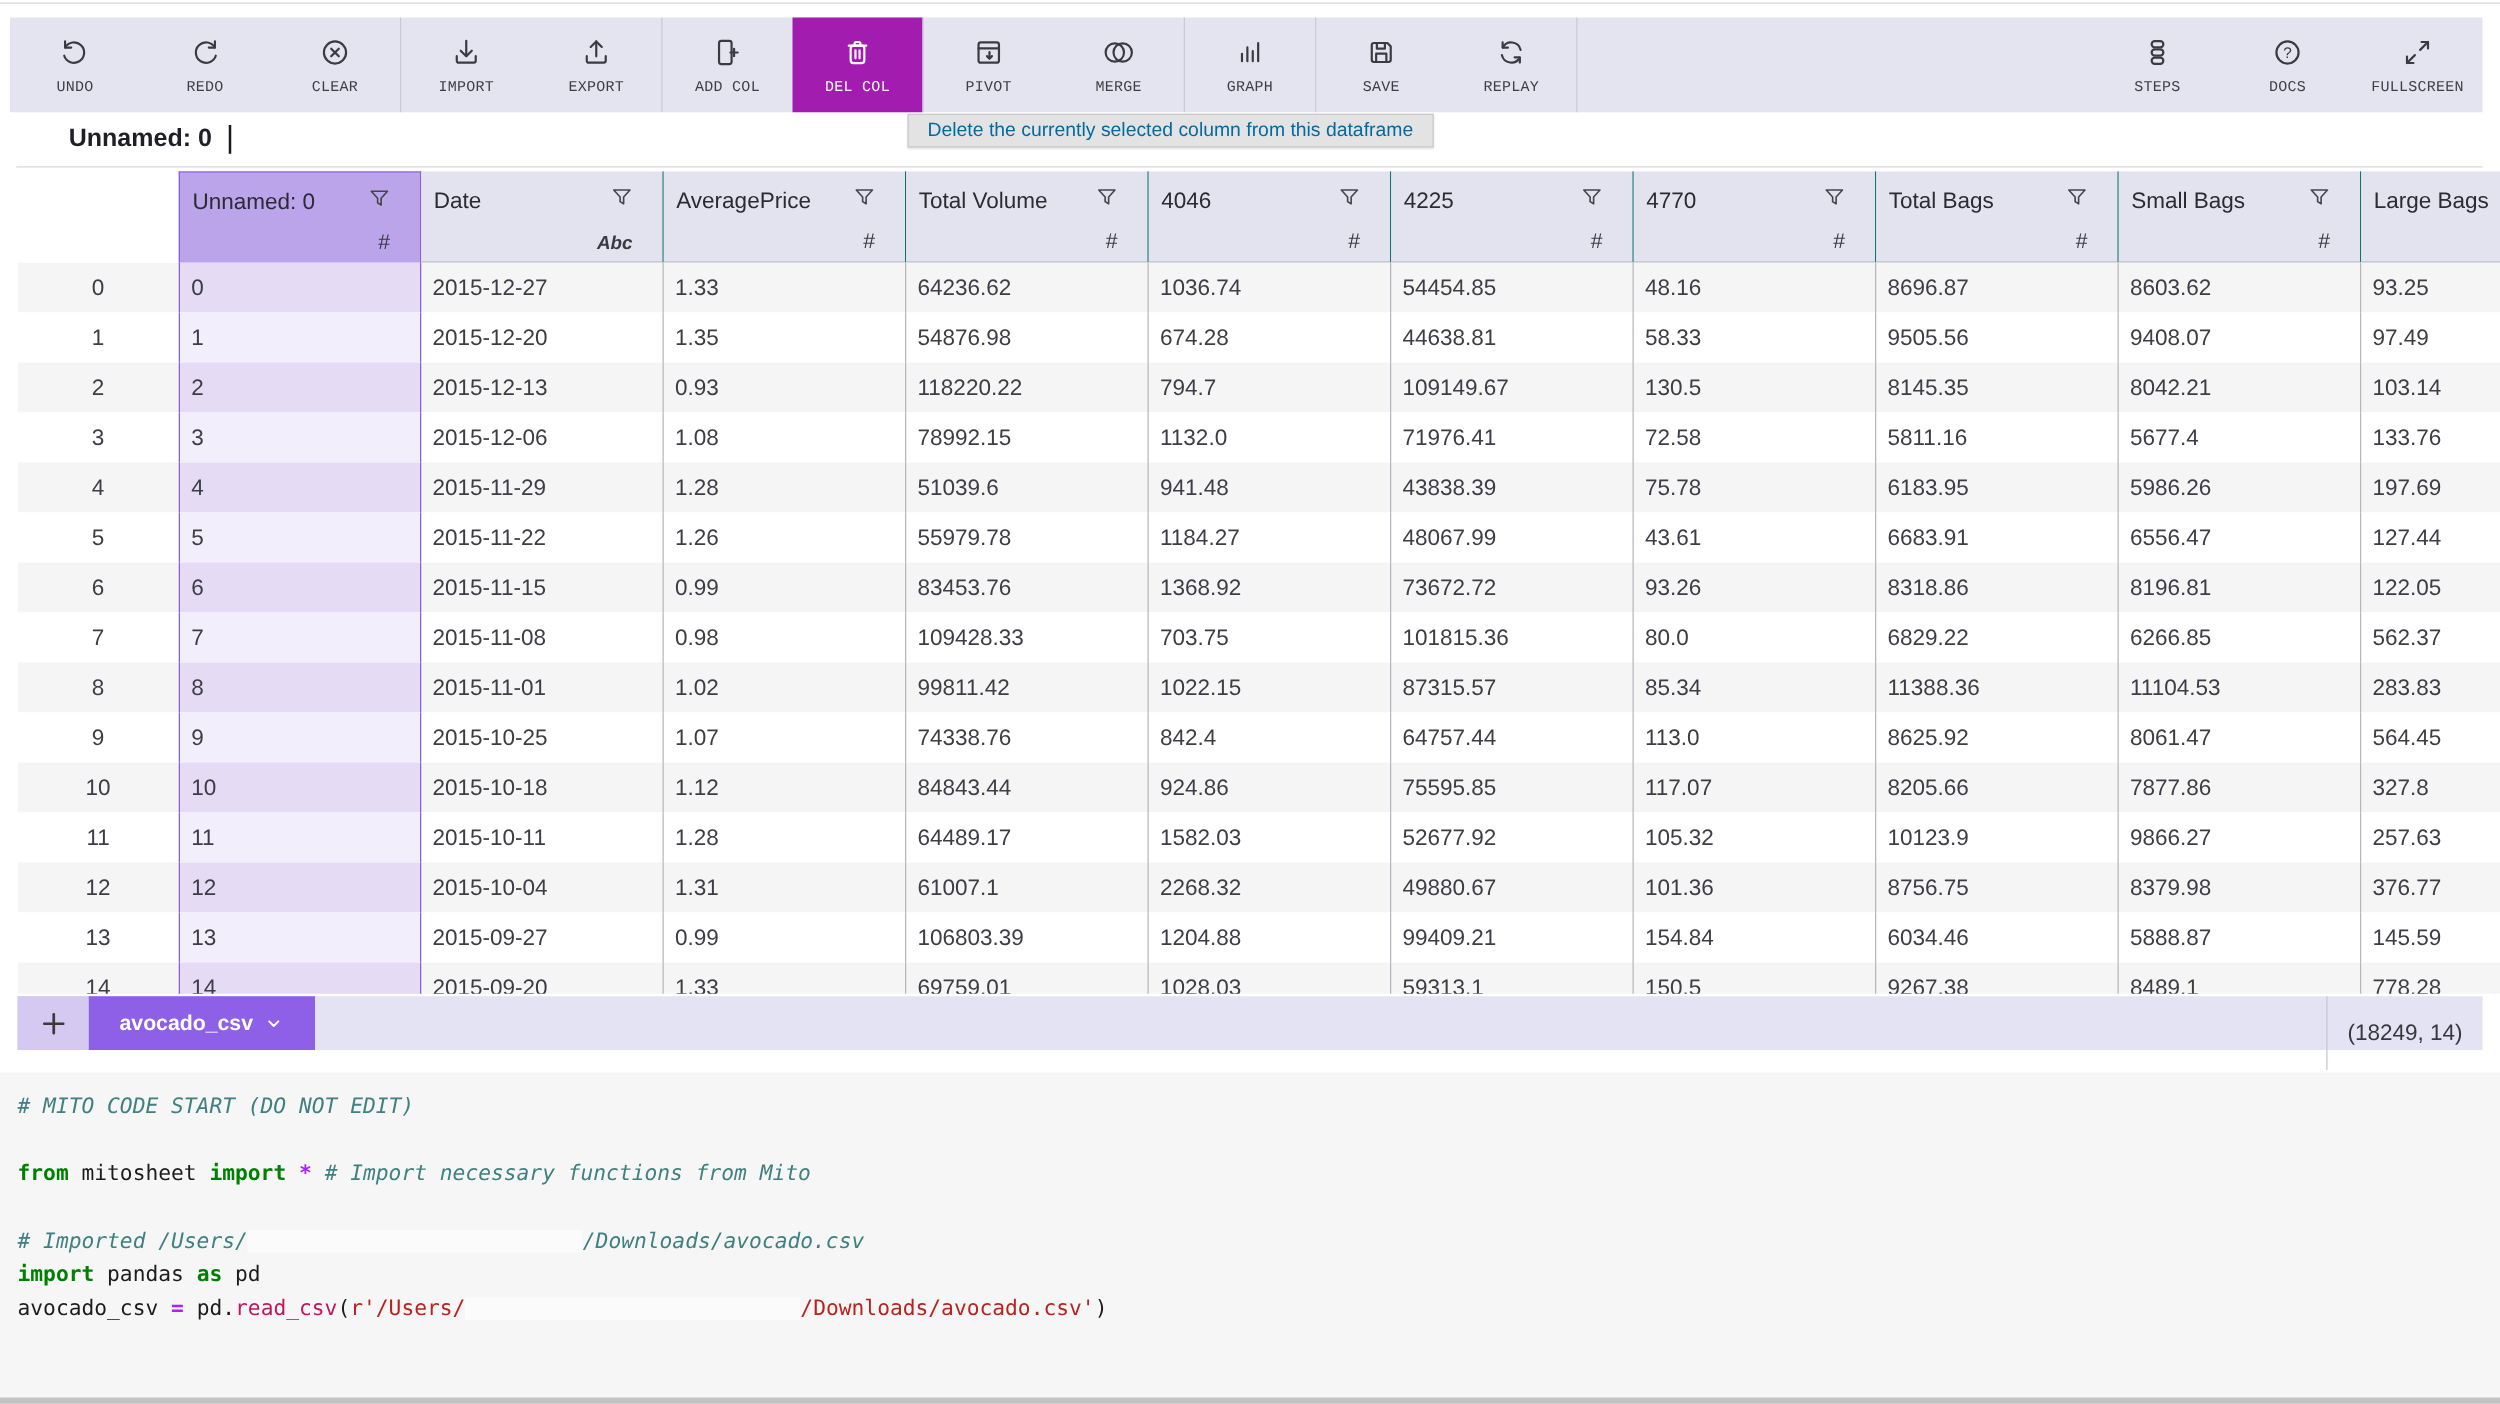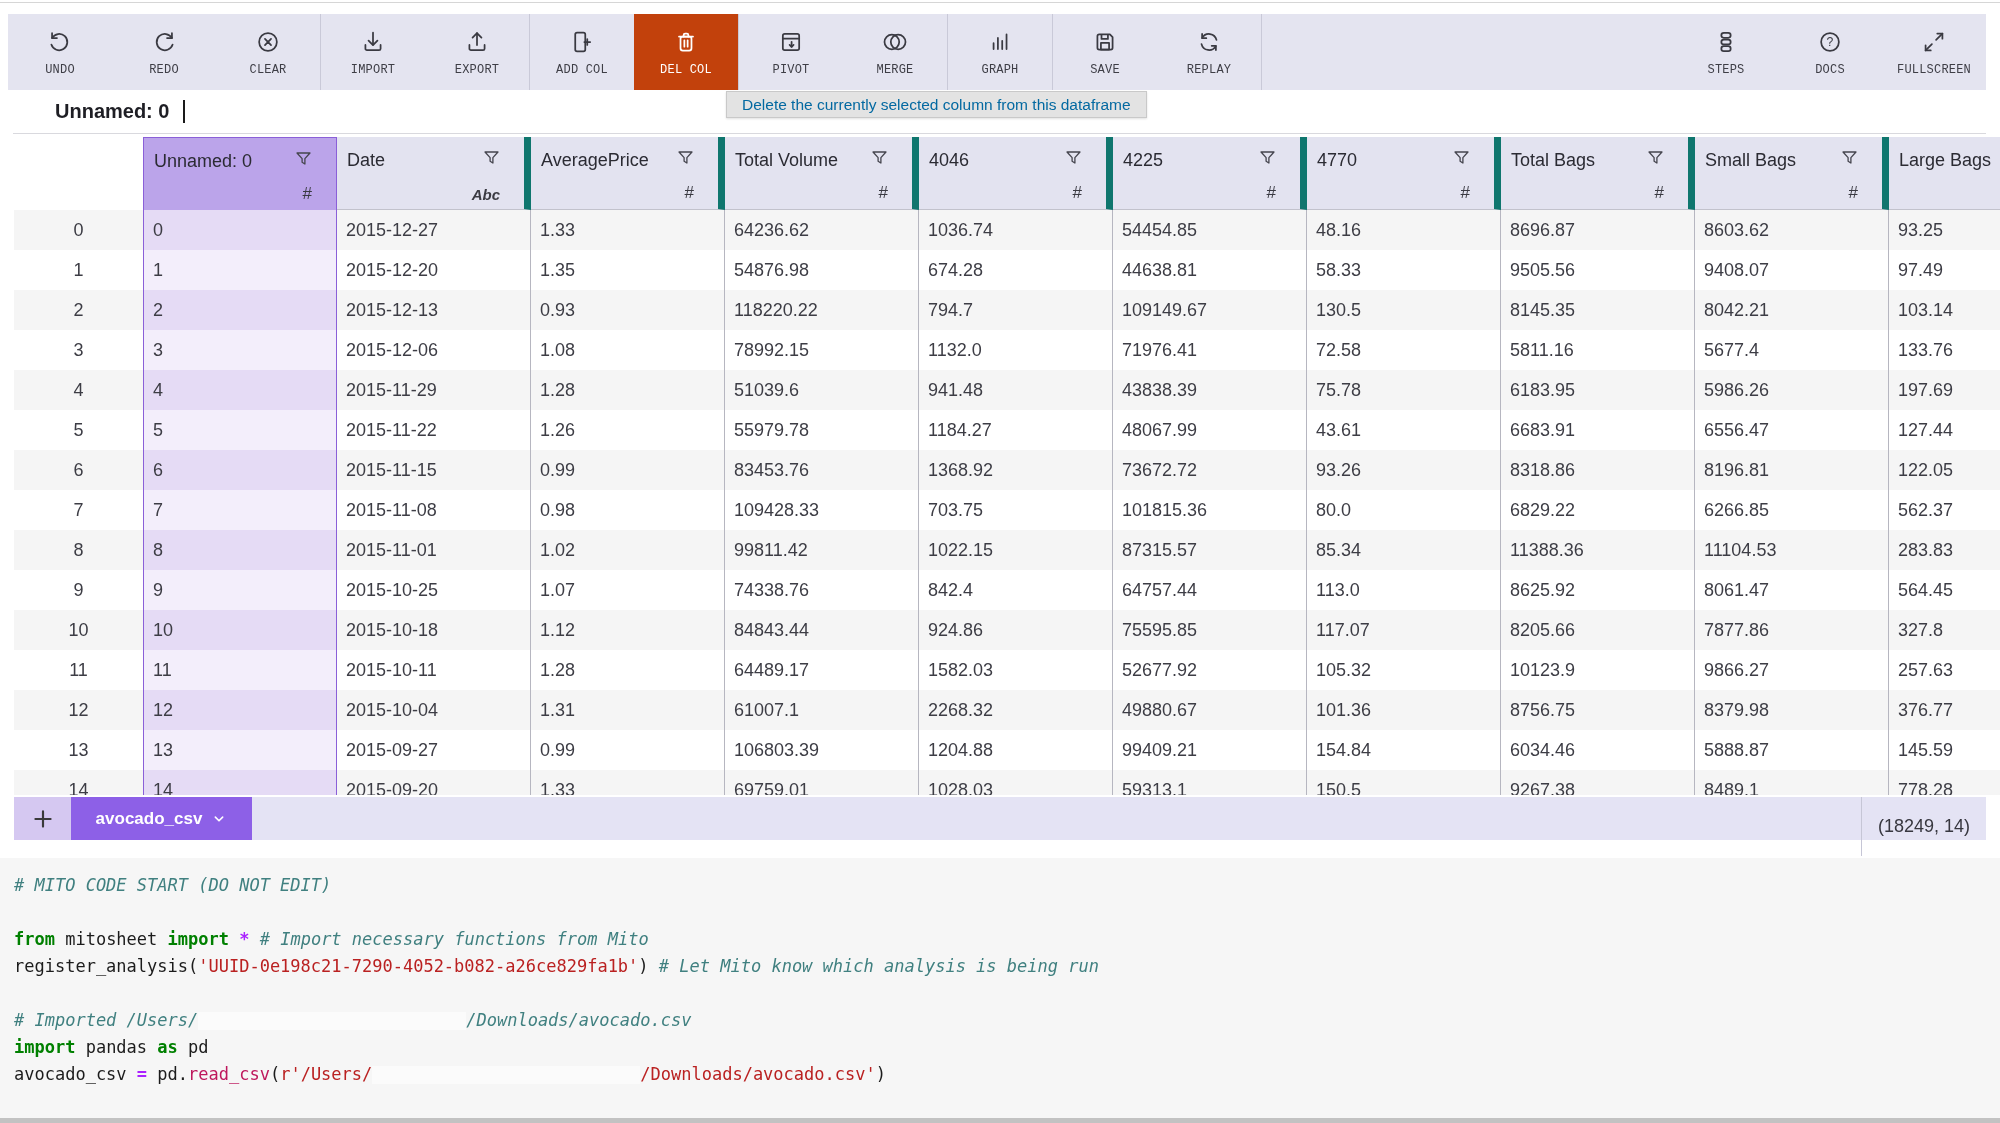--- a/index.html
+++ b/index.html
@@ -6,21 +6,21 @@
   body{width:2000px;height:1123px;position:relative;overflow:hidden;
        font-family:"Liberation Sans",sans-serif;-webkit-font-smoothing:antialiased;}
   .topline{position:absolute;top:2px;left:0;width:2000px;height:1px;background:#d6d6d6;}
 
   
   .toolbar{position:absolute;top:14px;left:8px;width:1978px;height:76px;background:#e4e4f0;
            display:flex;align-items:stretch;}
   .tb-btn{width:104px;display:flex;flex-direction:column;align-items:center;justify-content:center;
           gap:7px;color:#3a3a42;cursor:pointer;}
   .tb-btn .tb-label{font-size:12px;letter-spacing:.2px;color:#3e3e46;font-weight:500;font-family:Liberation Mono, monospace;}
-  .tb-btn.active{background:#c2410c;color:#fff;}
+  .tb-btn.active{background:#a21caf;color:#fff;}
   .tb-btn.active .tb-label{color:#fff;}
   .tb-divider{width:1px;background:#c9c9d8;}
   .tb-spacer{flex:1;}
   .tb-btn svg{display:block;}
 
   
   .tooltip{position:absolute;top:91px;left:726px;height:25px;line-height:25px;background:#e3e3e3;
            border:1px solid #c9c9c9;box-shadow:0 1px 2px rgba(0,0,0,.12);padding:0 15px;
            font-size:15.5px;color:#0369a1;z-index:30;white-space:nowrap;}
 
@@ -28,21 +28,21 @@
   .formula-bar{position:absolute;top:90px;left:8px;width:1978px;height:43px;display:flex;
                align-items:center;padding-left:47px;box-sizing:border-box;background:#fff;}
   .fb-text{font-size:20px;font-weight:700;color:#1e1e24;}
   .fb-cursor{display:inline-block;width:1.5px;height:23px;background:#1a1a1a;margin-left:14px;}
   .fb-line{position:absolute;top:133px;left:13px;width:1973px;height:1px;background:#d9d9de;}
 
   
   .grid{position:absolute;top:137px;left:14px;width:1986px;height:658px;overflow:hidden;}
   .g-header{display:flex;height:73px;}
   .g-corner{width:129px;flex:0 0 129px;background:#fff;}
-  .g-hcell{width:194px;flex:0 0 194px;background:#e3e3f0;border-right:7px solid #0f766e;
+  .g-hcell{width:194px;flex:0 0 194px;background:#e3e3f0;border-right:1px solid #0f766e;
            border-bottom:1px solid #c2c2cc;position:relative;box-sizing:border-box;cursor:pointer;}
   .g-hcell .h-label{position:absolute;left:10px;top:13px;font-size:18px;font-weight:500;color:#2b2b33;
                     max-width:130px;overflow:hidden;white-space:nowrap;}
   .g-hcell .h-filter{position:absolute;right:22px;top:11px;color:#45454e;}
   .g-hcell .h-type{position:absolute;right:24px;bottom:6px;font-size:17px;color:#3a3a42;}
   .g-hcell .h-type.abc{font-style:italic;font-size:15px;font-weight:600;margin-top:37px;}
   .g-hcell.selected{background:#bba4ea;border-left:1px solid #8a5fd8;border-right:1px solid #8a5fd8;
                     border-top:1px solid #8a5fd8;border-bottom:none;}
   .g-row{display:flex;height:40px;}
   .g-idx{width:129px;flex:0 0 129px;text-align:center;line-height:40px;font-size:18px;color:#3d3d45;}
@@ -499,20 +499,19 @@
         <path d="M6.5 9.2L12 14.7l5.5-5.5"></path>
       </svg>
   </div>
   <div class="shape-box">(18249, 14)</div>
 </div>
 
 <div class="code-panel" id="code-panel">
     <div class="code-line"><span class="tok-com"># MITO CODE START (DO NOT EDIT)</span></div>
     <div class="code-line"></div>
     <div class="code-line"><span class="tok-kw">from</span><span class="tok-pl"> mitosheet </span><span class="tok-kw">import</span><span class="tok-pl"> </span><span class="tok-op">*</span><span class="tok-pl"> </span><span class="tok-com"># Import necessary functions from Mito</span></div>
-    <div class="code-line"><span class="tok-pl">register_analysis(</span><span class="tok-str">'UUID-0e198c21-7290-4052-b082-a26ce829fa1b'</span><span class="tok-pl">) </span><span class="tok-com"># Let Mito know which analysis is being run</span></div>
     <div class="code-line"></div>
     <div class="code-line"><span class="tok-com"># Imported /Users/</span><span class="tok-red"></span><span class="tok-com">/Downloads/avocado.csv</span></div>
     <div class="code-line"><span class="tok-kw">import</span><span class="tok-pl"> pandas </span><span class="tok-kw">as</span><span class="tok-pl"> pd</span></div>
     <div class="code-line"><span class="tok-pl">avocado_csv </span><span class="tok-op">=</span><span class="tok-pl"> pd.</span><span class="tok-fn">read_csv</span><span class="tok-pl">(</span><span class="tok-str">r'/Users/</span><span class="tok-red"></span><span class="tok-str">/Downloads/avocado.csv'</span><span class="tok-pl">)</span></div>
   </div>
 
 <div class="bottom-bar"></div>
 
 </body></html>

